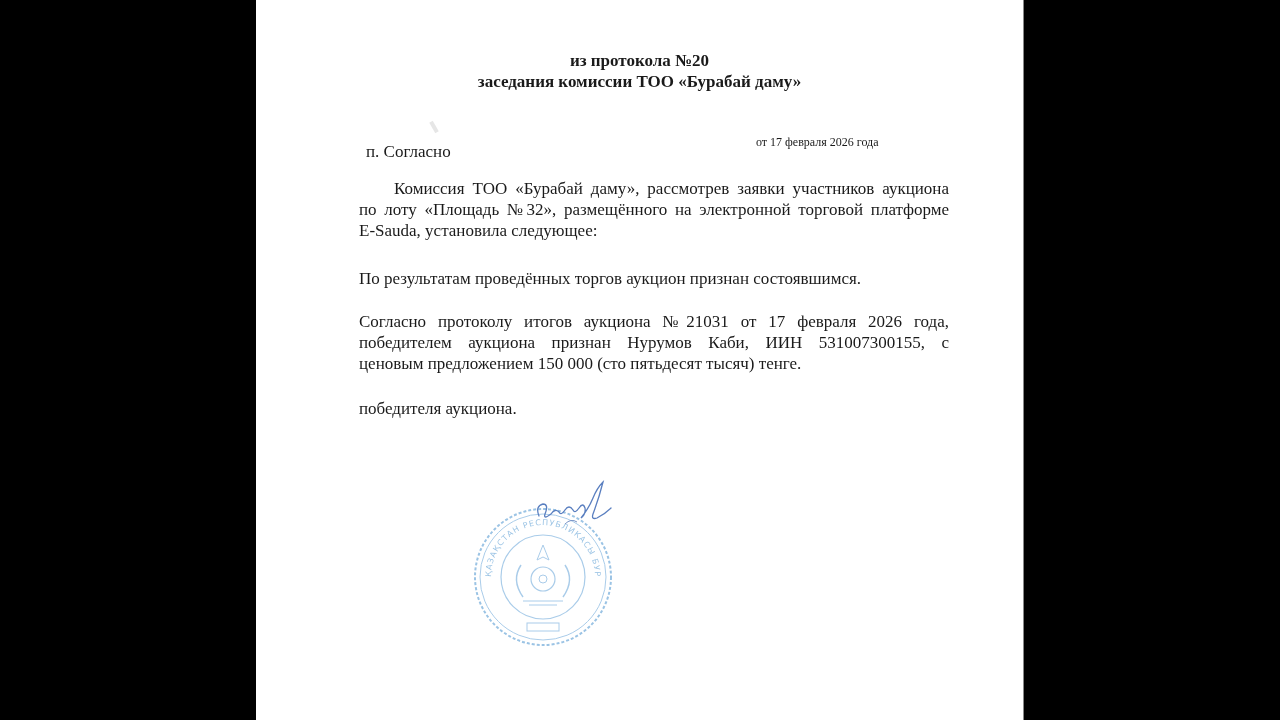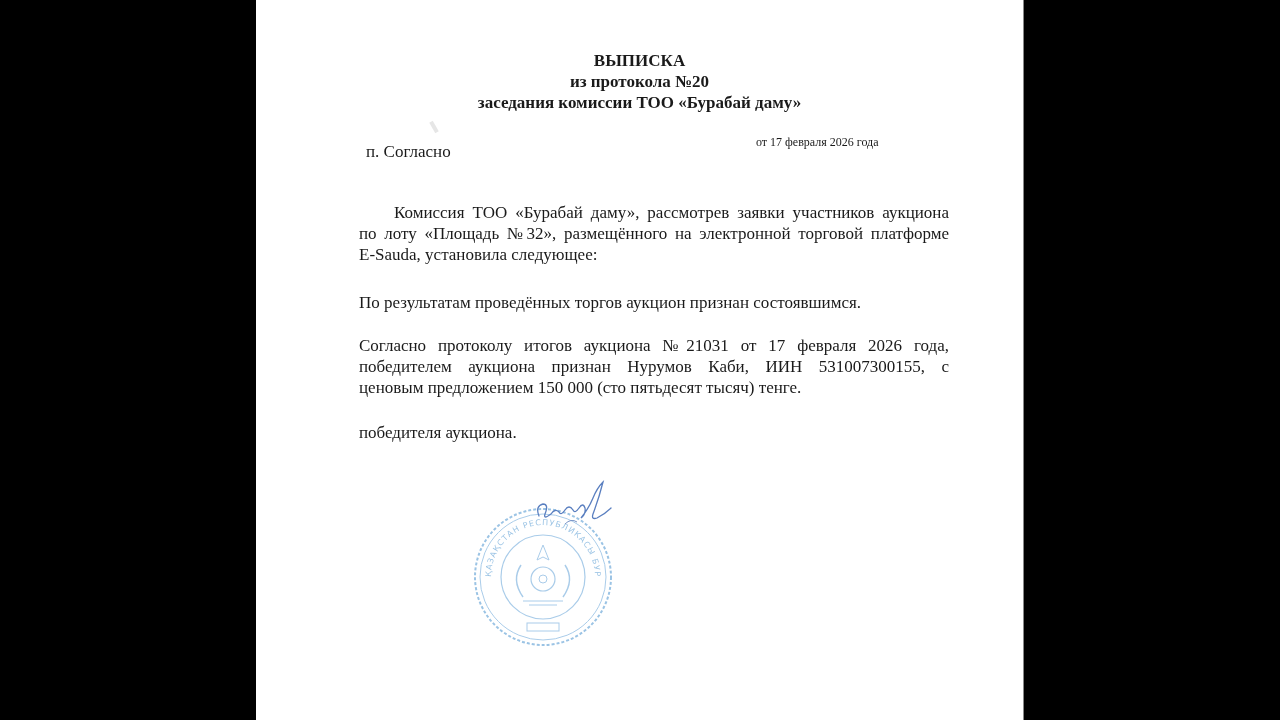--- a/index.html
+++ b/index.html
@@ -44,21 +44,20 @@
       top: 135px;
       font-size: 12px;
     }
     .para {
       position: absolute;
       left: 103px;
       width: 590px;
       font-size: 17px;
       line-height: 21px;
       text-align: justify;
-      margin-top: 24px;
     }
     .para .line {
       display: block;
       text-align-last: justify;
       white-space: nowrap;
     }
     .para .line.last {
       text-align-last: left;
     }
     .p1 { top: 178px; }
@@ -108,21 +107,20 @@
     }
   </style>
 </head>
 <body>
 
 <div class="page">
 
   <div class="scan-mark"></div>
 
   <div class="title">
-    <div>ВЫПИСКА</div>
     <div>из протокола №20</div>
     <div>заседания комиссии ТОО «Бурабай даму»</div>
   </div>
 
   <div class="place">п. Согласно</div>
   <div class="date">от 17 февраля 2026 года</div>
 
   <div class="para p1">
     <span class="line first">Комиссия ТОО «Бурабай даму», рассмотрев заявки участников аукциона</span>
     <span class="line">по лоту «Площадь №32», размещённого на электронной торговой платформе</span>

